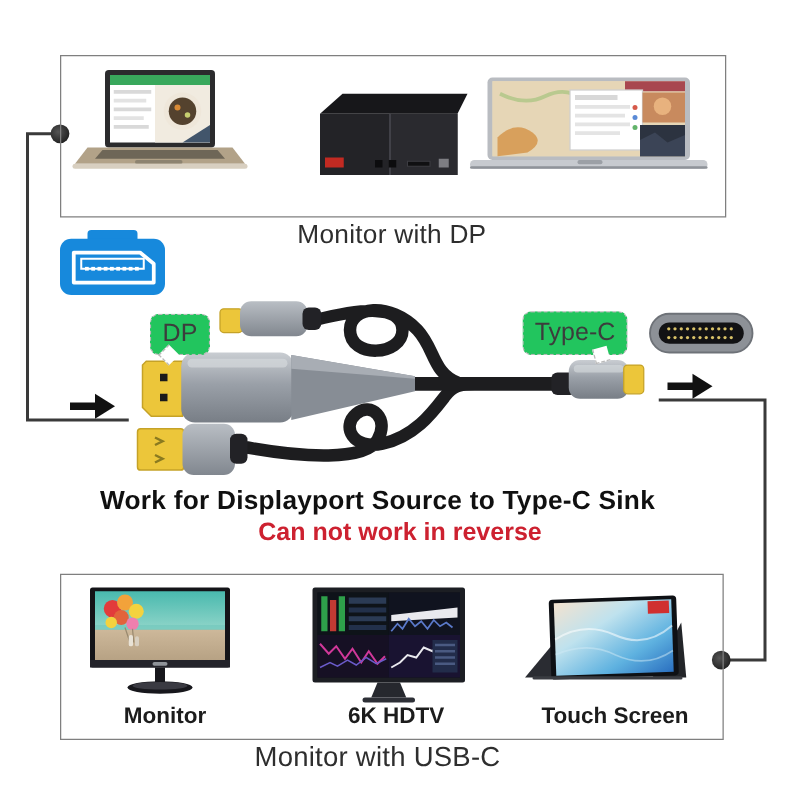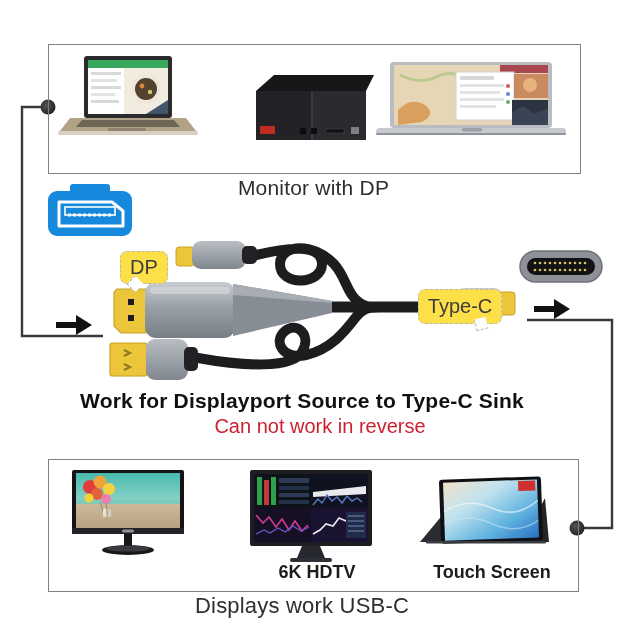--- a/index.html
+++ b/index.html
@@ -17,21 +17,21 @@
     position:absolute;left:0;width:604px;text-align:center;color:#101010;
     font-size:21px;font-weight:bold;letter-spacing:.2px;
   }
   .warning{
     position:absolute;left:0;width:640px;text-align:center;color:#cd2130;font-size:20px;
   }
   .devlabel{
     position:absolute;text-align:center;color:#1c1c1c;font-size:18px;font-weight:600;
   }
   .bubble{
-    position:absolute;border:1.6px dashed #b9b9b9;border-radius:7px;background:#fde047;
+    position:absolute;border:1.6px dashed #b9b9b9;border-radius:7px;background:#22c55e;
     color:#3c3c3c;font-size:20px;display:flex;align-items:center;justify-content:center;
   }
   .bubble .tail{
     position:absolute;width:11px;height:11px;background:#fff;
     border-left:1.6px dashed #b9b9b9;border-bottom:1.6px dashed #b9b9b9;
     transform:rotate(45deg);
   }
   .tail-dp{left:8px;bottom:-7px;}
   .tail-tc{right:14px;bottom:-7px;transform:rotate(-15deg) !important;}
   svg{position:absolute;left:0;top:0;}
@@ -303,25 +303,26 @@
   <div class="box" style="left:48px;top:44px;width:531px;height:128px;"></div>
   <div class="box" style="left:48px;top:459px;width:529px;height:131px;"></div>
 
   <div class="caption" style="left:48px;top:176px;width:531px;">Monitor with DP</div>
 
   <div class="bubble" style="left:120px;top:251px;width:46px;height:31px;">
     <span>DP</span>
     <span class="tail tail-dp"></span>
   </div>
 
-  <div class="bubble" style="left:418px;top:249px;width:82px;height:33px;margin-top:40px;">
+  <div class="bubble" style="left:418px;top:249px;width:82px;height:33px;">
     <span>Type-C</span>
     <span class="tail tail-tc"></span>
   </div>
 
   <div class="headline" style="top:389px;">Work for Displayport Source to Type-C Sink</div>
-  <div class="warning" style="top:415px;">Can not work in reverse</div>
-
+  <div class="warning" style="top:415px;font-weight:bold;">Can not work in reverse</div>
+
+  <div class="devlabel" style="left:72px;top:562px;width:120px;">Monitor</div>
   <div class="devlabel" style="left:257px;top:562px;width:120px;">6K HDTV</div>
   <div class="devlabel" style="left:432px;top:562px;width:120px;">Touch Screen</div>
 
-  <div class="caption" style="left:0px;top:593px;width:604px;font-size:22px;">Displays work USB-C</div>
+  <div class="caption" style="left:0px;top:593px;width:604px;font-size:22px;">Monitor with USB-C</div>
 </div>
 
 </body></html>

